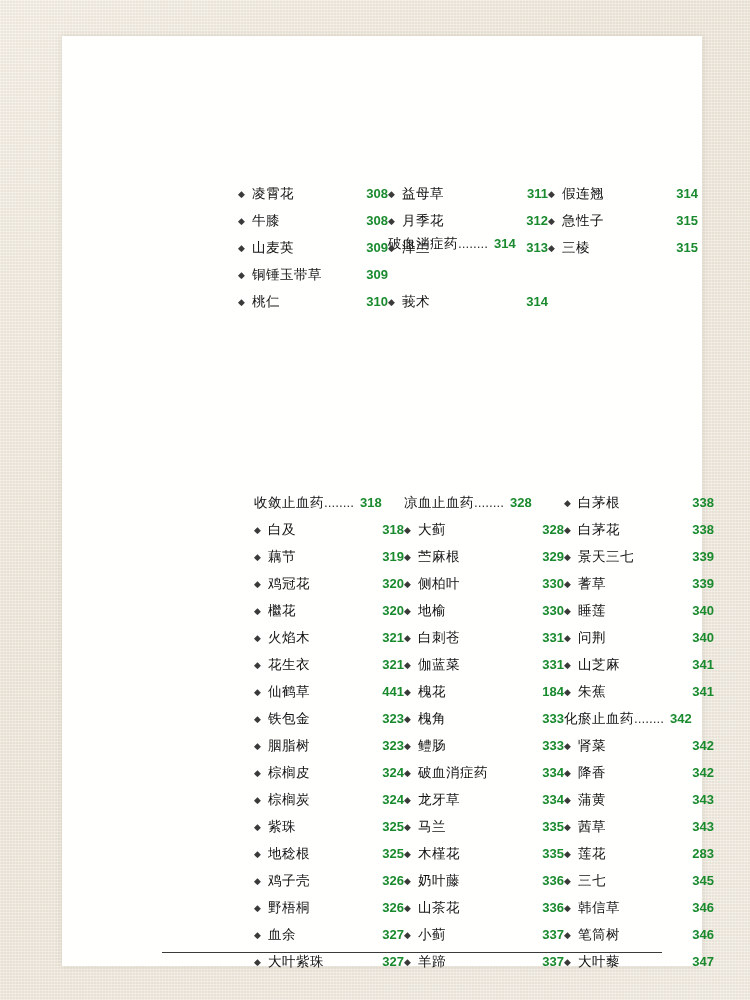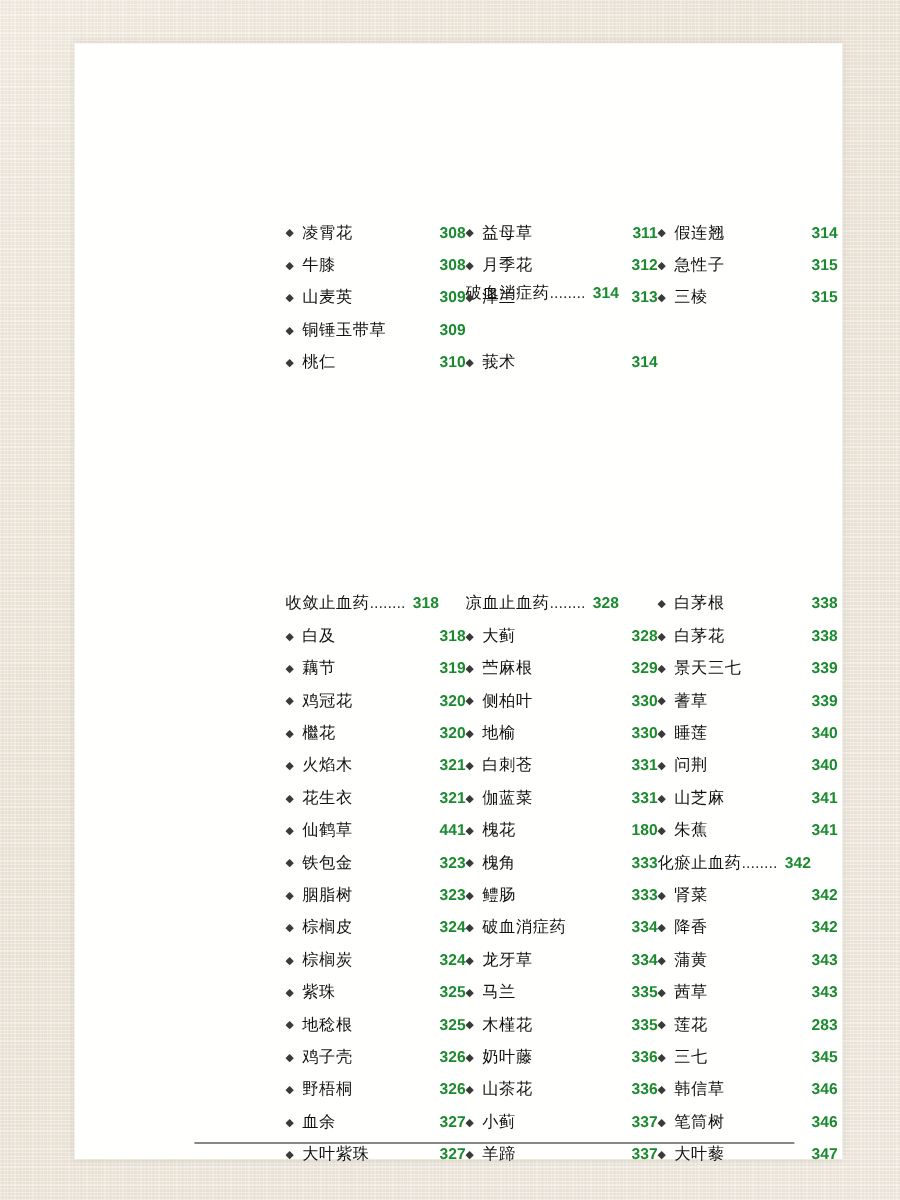--- a/index.html
+++ b/index.html
@@ -156,21 +156,21 @@
     left: 190px; width: 90px;
     background:
       radial-gradient(ellipse at 30% 40%, #cfcfcf 0 18%, rgba(207,207,207,0) 58%),
       radial-gradient(ellipse at 62% 34%, #bdbdbd 0 16%, rgba(189,189,189,0) 56%),
       radial-gradient(ellipse at 48% 70%, #d6d6d6 0 20%, rgba(214,214,214,0) 60%),
       radial-gradient(ellipse at 78% 64%, #c4c4c4 0 14%, rgba(196,196,196,0) 54%),
       #ffffff;
   }
 
   
-  #main-block { left: 176px; top: 458px; }
+  #main-block { left: 192px; top: 458px; }
   #main-block .toc-col { width: 150px; }
   #main-block .toc-col.c2 { width: 160px; }
   #main-block .toc-col.c3 { width: 150px; }
 
   .rule {
     position: absolute;
     left: 100px; top: 916px;
     width: 500px; height: 1px;
     background: #3b3b3b;
   }
@@ -382,21 +382,21 @@
           <span class="epage">331</span>
         </div>
         <div class="entry">
           <span class="bullet">◆</span>
           <span class="ename">伽蓝菜</span>
           <span class="epage">331</span>
         </div>
         <div class="entry">
           <span class="bullet">◆</span>
           <span class="ename">槐花</span>
-          <span class="epage">180</span>
+          <span class="epage">184</span>
         </div>
         <div class="entry">
           <span class="bullet">◆</span>
           <span class="ename">槐角</span>
           <span class="epage">333</span>
         </div>
         <div class="entry">
           <span class="bullet">◆</span>
           <span class="ename">鳢肠</span>
           <span class="epage">333</span>

